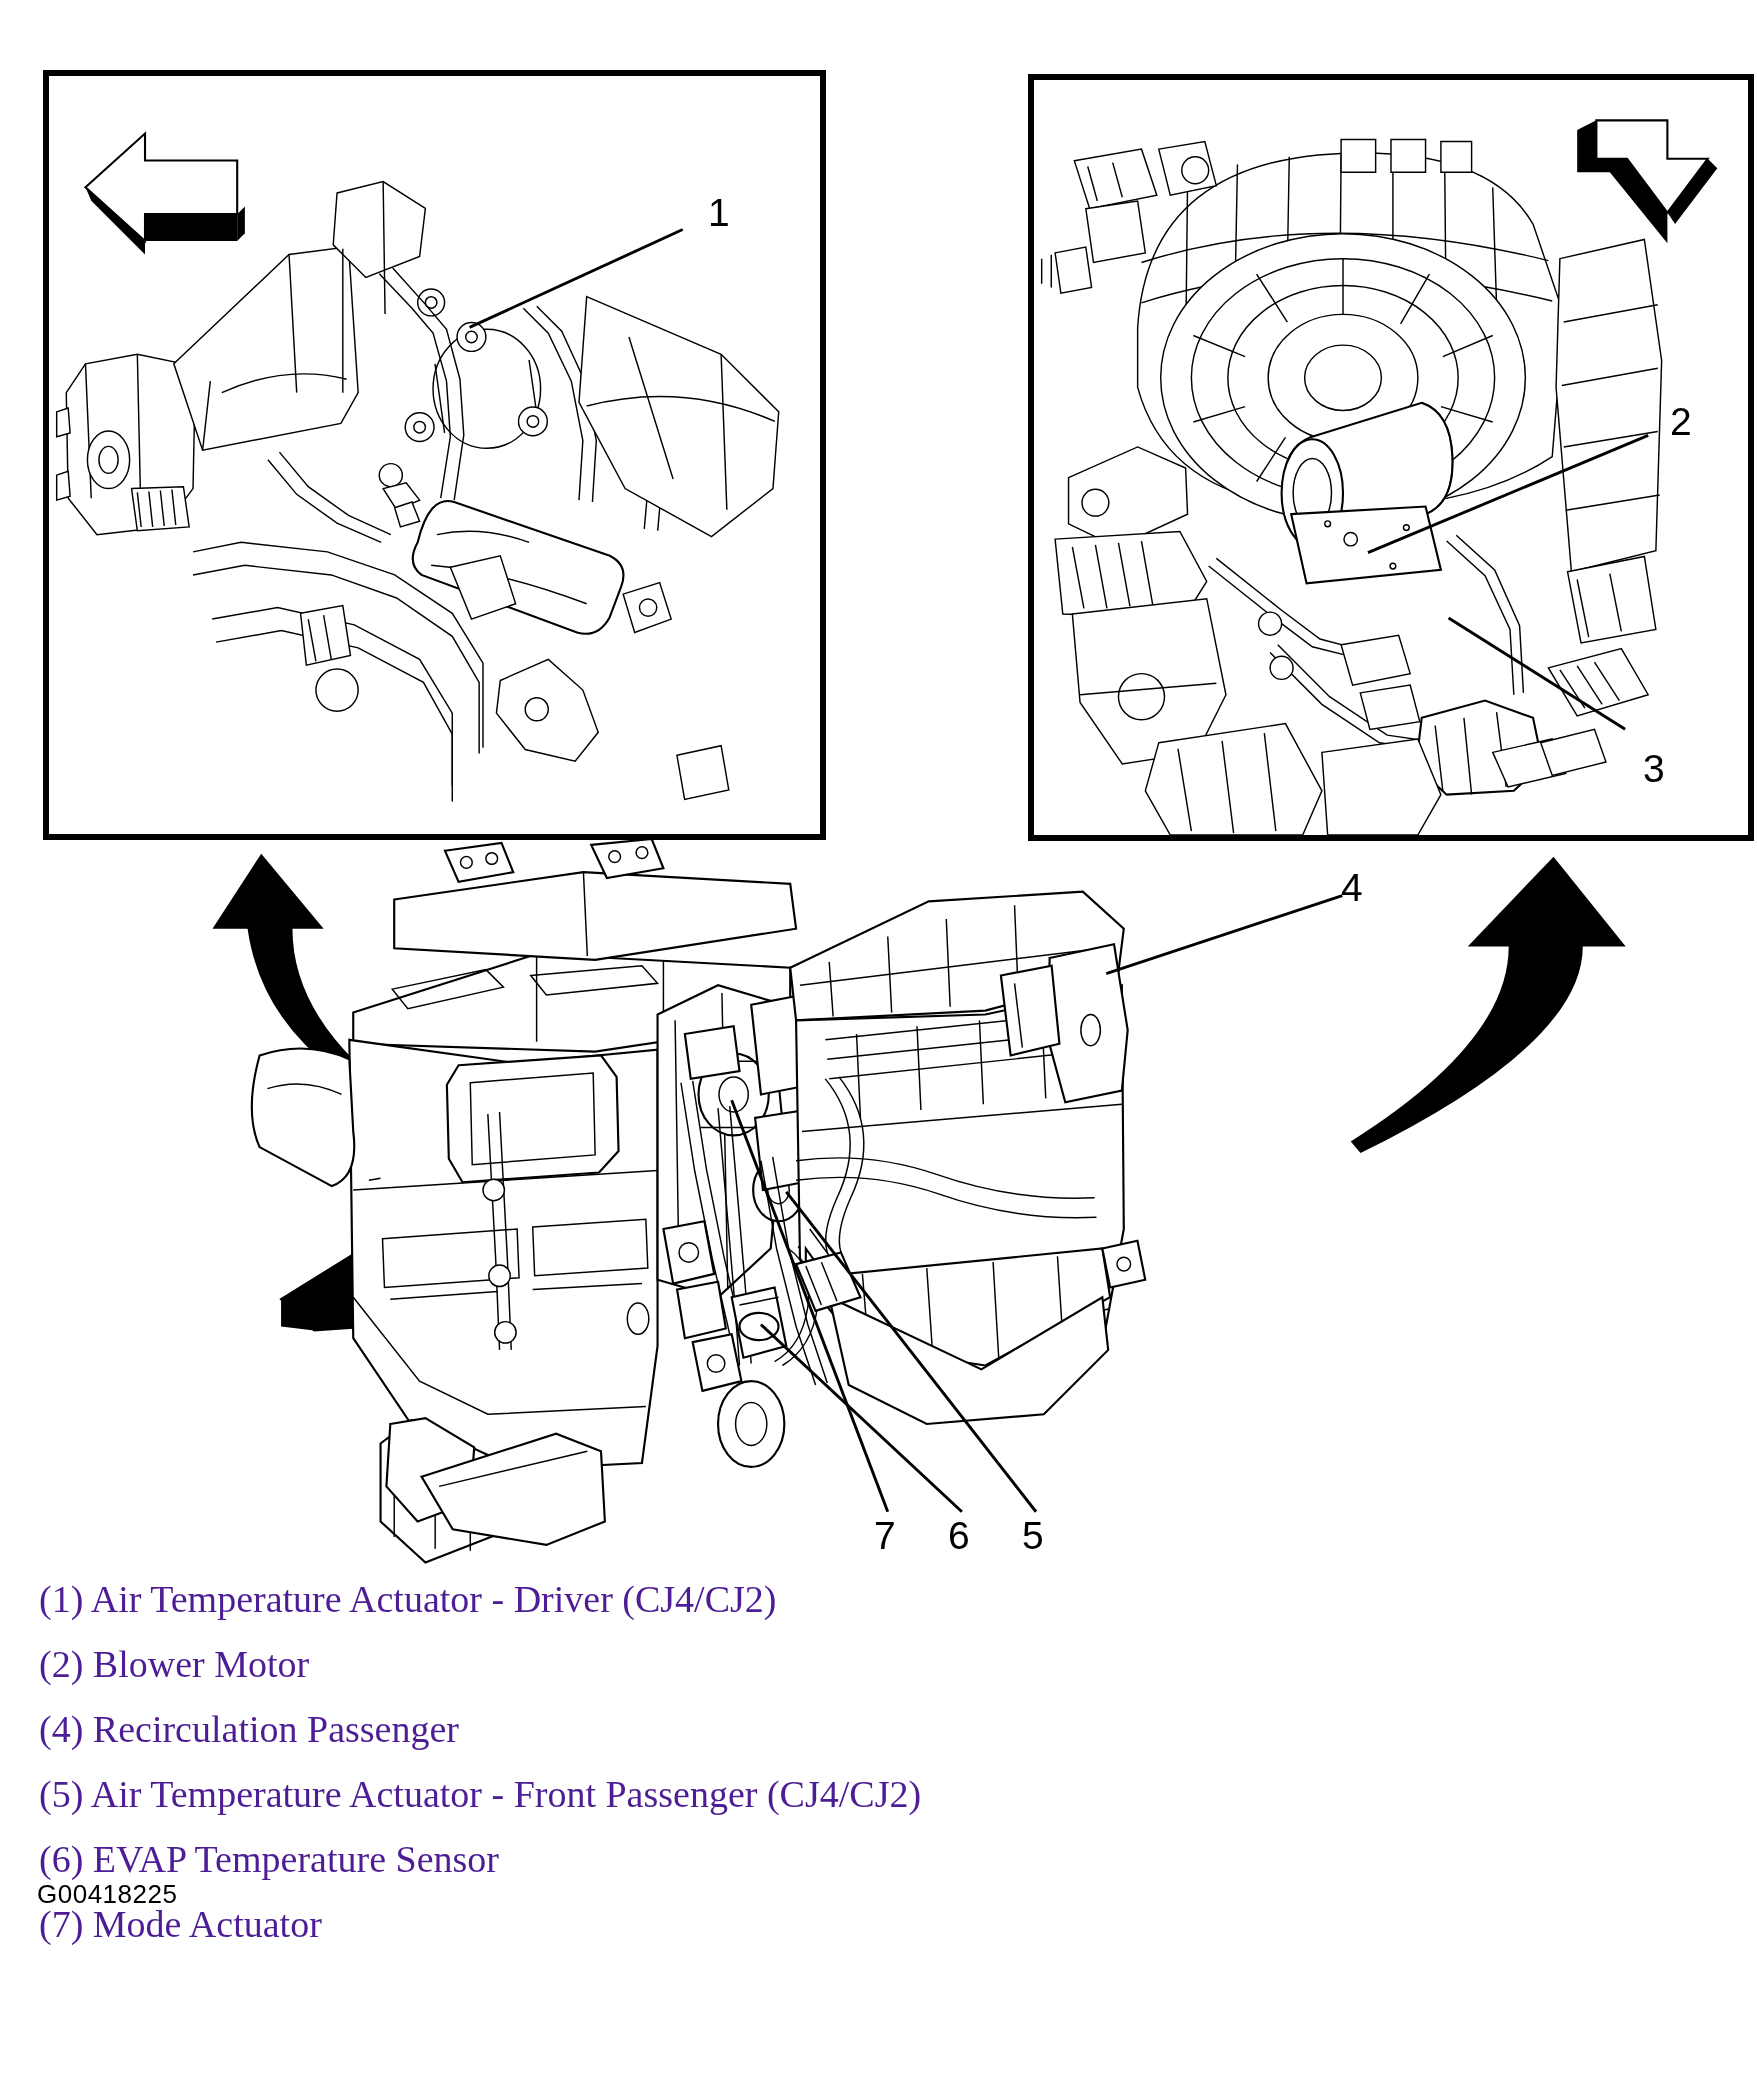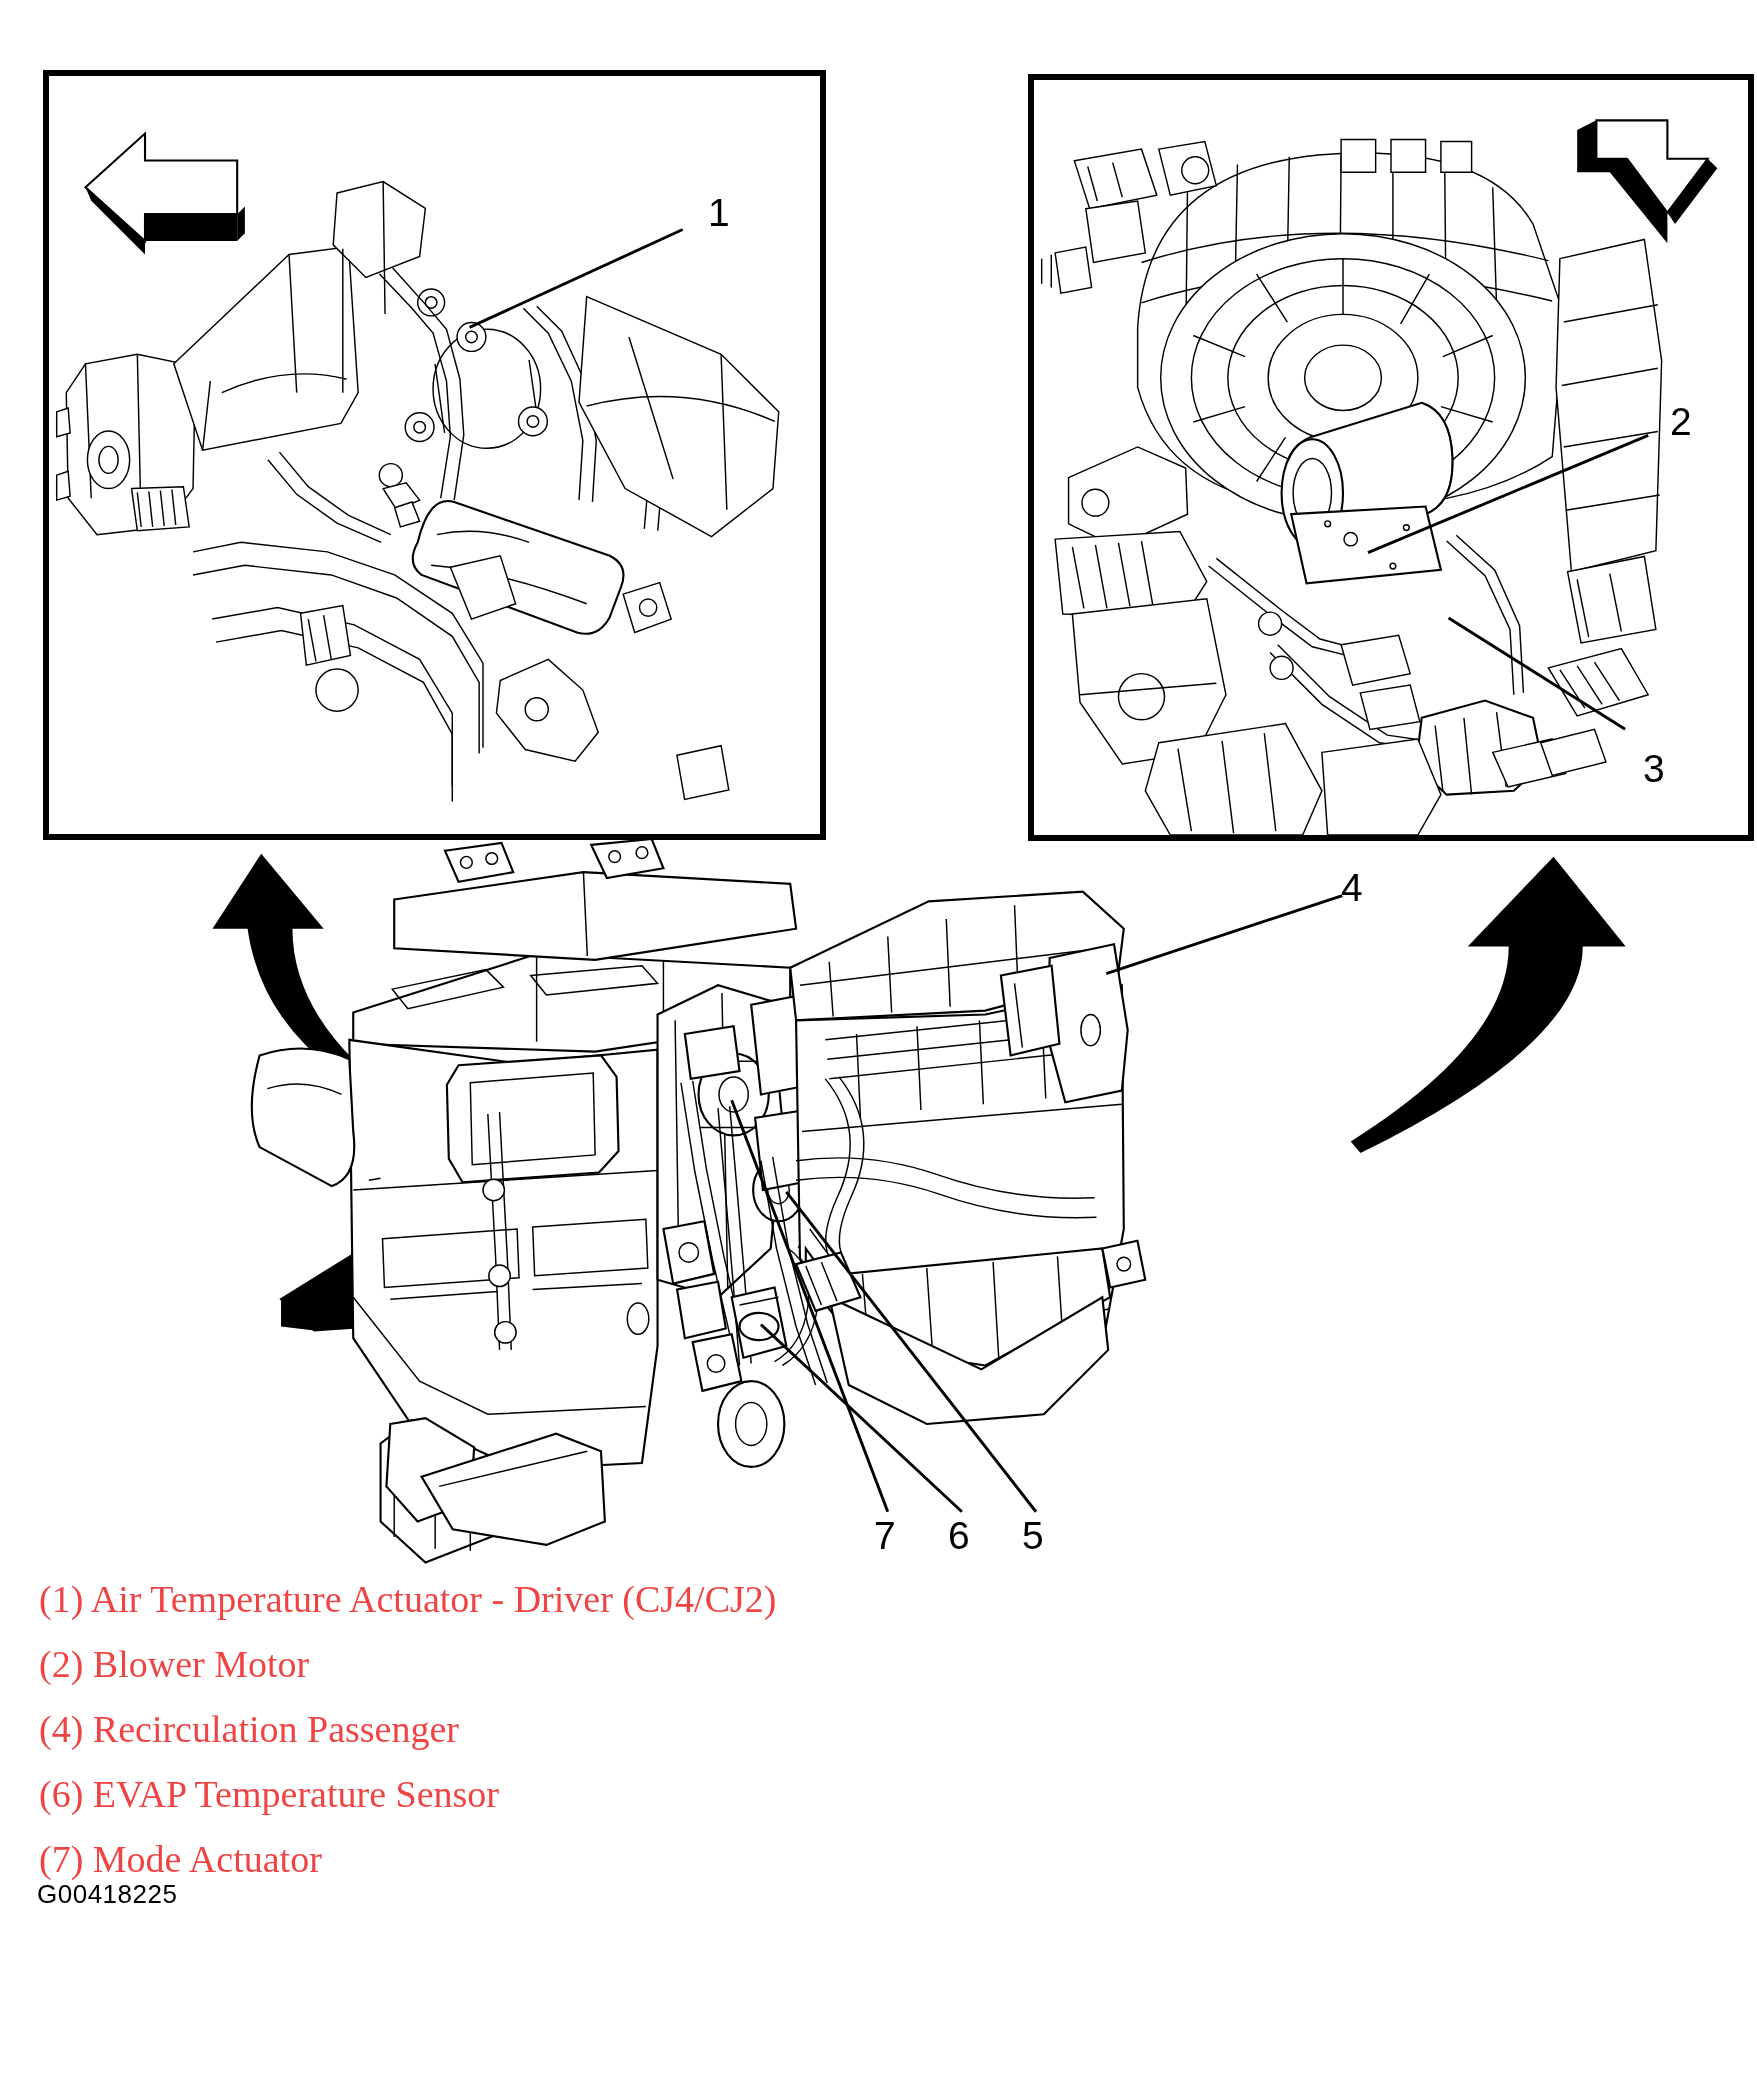--- a/index.html
+++ b/index.html
@@ -57,21 +57,21 @@
   
   #legend {
     position: absolute;
     left: 39px;
     top: 1580px;
     width: 1268px;
   }
   .legend-row {
     font-family: "Liberation Serif", serif;
     font-size: 38px;
-    color: #ef4444;
+    color: #4c1d95;
     line-height: 1.0;
     margin-bottom: 27px;
     white-space: nowrap;
   }
   .legend-num { display: inline; }
   .legend-text { display: inline; }
 
   #figure-id {
     position: absolute;
     left: 37px;
@@ -477,20 +477,24 @@
     </div>
     <div class="legend-row">
       <span class="legend-num">(2) </span>
       <span class="legend-text">Blower Motor</span>
     </div>
     <div class="legend-row">
       <span class="legend-num">(4) </span>
       <span class="legend-text">Recirculation Passenger</span>
     </div>
     <div class="legend-row">
+      <span class="legend-num">(5) </span>
+      <span class="legend-text">Air Temperature Actuator - Front Passenger (CJ4/CJ2)</span>
+    </div>
+    <div class="legend-row">
       <span class="legend-num">(6) </span>
       <span class="legend-text">EVAP Temperature Sensor</span>
     </div>
     <div class="legend-row">
       <span class="legend-num">(7) </span>
       <span class="legend-text">Mode Actuator</span>
     </div>
   </div>
 
   <div id="figure-id">G00418225</div>

